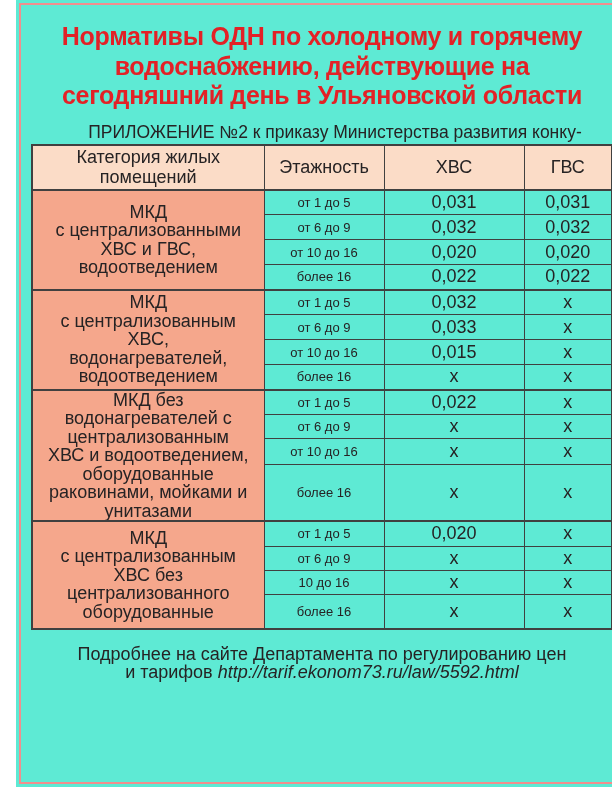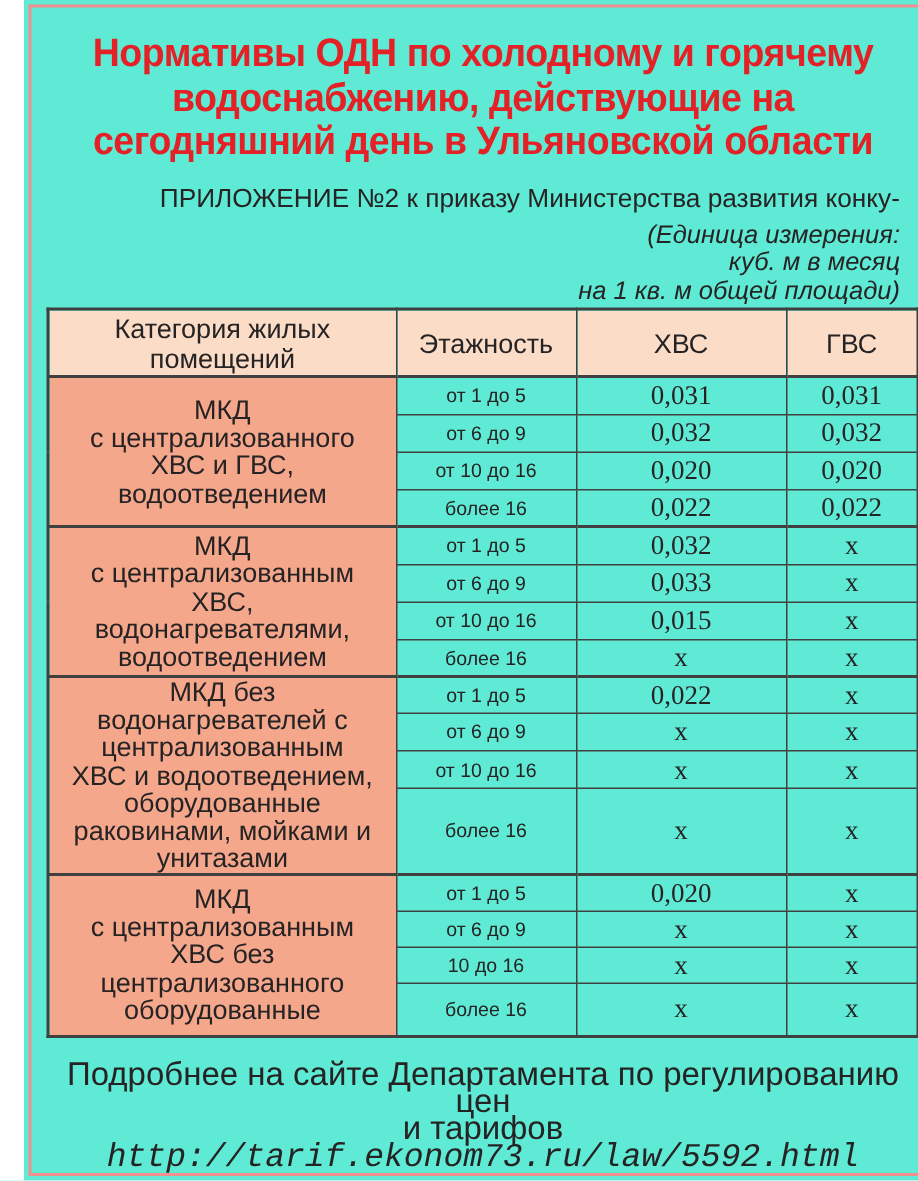--- a/index.html
+++ b/index.html
@@ -32,21 +32,21 @@
     line-height: 27.5px;
     font-weight: bold;
     letter-spacing: -0.3px;
     transform: scaleY(1.06);
     transform-origin: top center;
   }
   .appendix {
     margin: 18px 28px 0;
     font-size: 17.5px;
     line-height: 19px;
-    text-align: right;
+    text-align: center;
   }
   .appendix .line-first { text-indent: 26px; }
   .unit-note {
     margin: 6px 28px 0;
     font-size: 17px;
     font-style: italic;
     line-height: 18.5px;
     text-align: right;
   }
   table.norms {
@@ -75,50 +75,45 @@
   tr.r55 { height: 55px; }
   tr.r35 { height: 35px; }
   tr.gs > td { border-top-width: 2.5px; }
   table.norms thead th { border-bottom-width: 2.5px; }
   td.cat {
     background: #f5a78c;
     font-size: 18px;
     line-height: 18.5px;
   }
   td.floors { font-size: 13px; }
-  td.val { font-size: 18px; font-family: Liberation Serif, serif; }
+  td.val { font-size: 18px; }
   .footer {
     margin: 15px 20px 0;
     text-align: center;
-    font-size: 22px;
+    font-size: 18px;
     line-height: 18px;
   }
-  .footer .url { font-style: italic; font-family: Liberation Mono, monospace; }
+  .footer .url { font-style: italic; }
 </style>
 </head>
 <body>
 
 <div class="page">
   <div class="page-frame"></div>
 
   <h1 class="title">
     <div>Нормативы ОДН по холодному и горячему</div>
     <div>водоснабжению, действующие на</div>
     <div>сегодняшний день в Ульяновской области</div>
   </h1>
 
   <div class="appendix">
     <div class="line-first">ПРИЛОЖЕНИЕ №2 к приказу Министерства развития конку-</div>
   </div>
 
-  <div class="unit-note">
-    <div>(Единица измерения:</div>
-    <div>куб. м в месяц</div>
-    <div>на 1 кв. м общей площади)</div>
-  </div>
 
   <table class="norms">
     <colgroup>
       <col style="width:232px">
         <col style="width:120px">
         <col style="width:140px">
         <col style="width:88px">
     </colgroup>
     <thead>
       <tr class="rhead">
@@ -126,21 +121,21 @@
         <th>Этажность</th>
         <th>ХВС</th>
         <th>ГВС</th>
       </tr>
     </thead>
     <tbody>
 
       <tr class="r25 gs">
         <td class="cat" rowspan="4">
           <div>МКД</div>
-          <div>с централизованного</div>
+          <div>с централизованными</div>
           <div>ХВС и ГВС,</div>
           <div>водоотведением</div>
         </td>
         <td class="floors">от 1 до 5</td>
         <td class="val">0,031</td>
         <td class="val">0,031</td>
       </tr>
       <tr class="r25">
         <td class="floors">от 6 до 9</td>
         <td class="val">0,032</td>
@@ -155,21 +150,21 @@
         <td class="floors">более 16</td>
         <td class="val">0,022</td>
         <td class="val">0,022</td>
       </tr>
 
       <tr class="r25 gs">
         <td class="cat" rowspan="4">
           <div>МКД</div>
           <div>с централизованным</div>
           <div>ХВС,</div>
-          <div>водонагревателями,</div>
+          <div>водонагревателей,</div>
           <div>водоотведением</div>
         </td>
         <td class="floors">от 1 до 5</td>
         <td class="val">0,032</td>
         <td class="val">х</td>
       </tr>
       <tr class="r25">
         <td class="floors">от 6 до 9</td>
         <td class="val">0,033</td>
         <td class="val">х</td>

